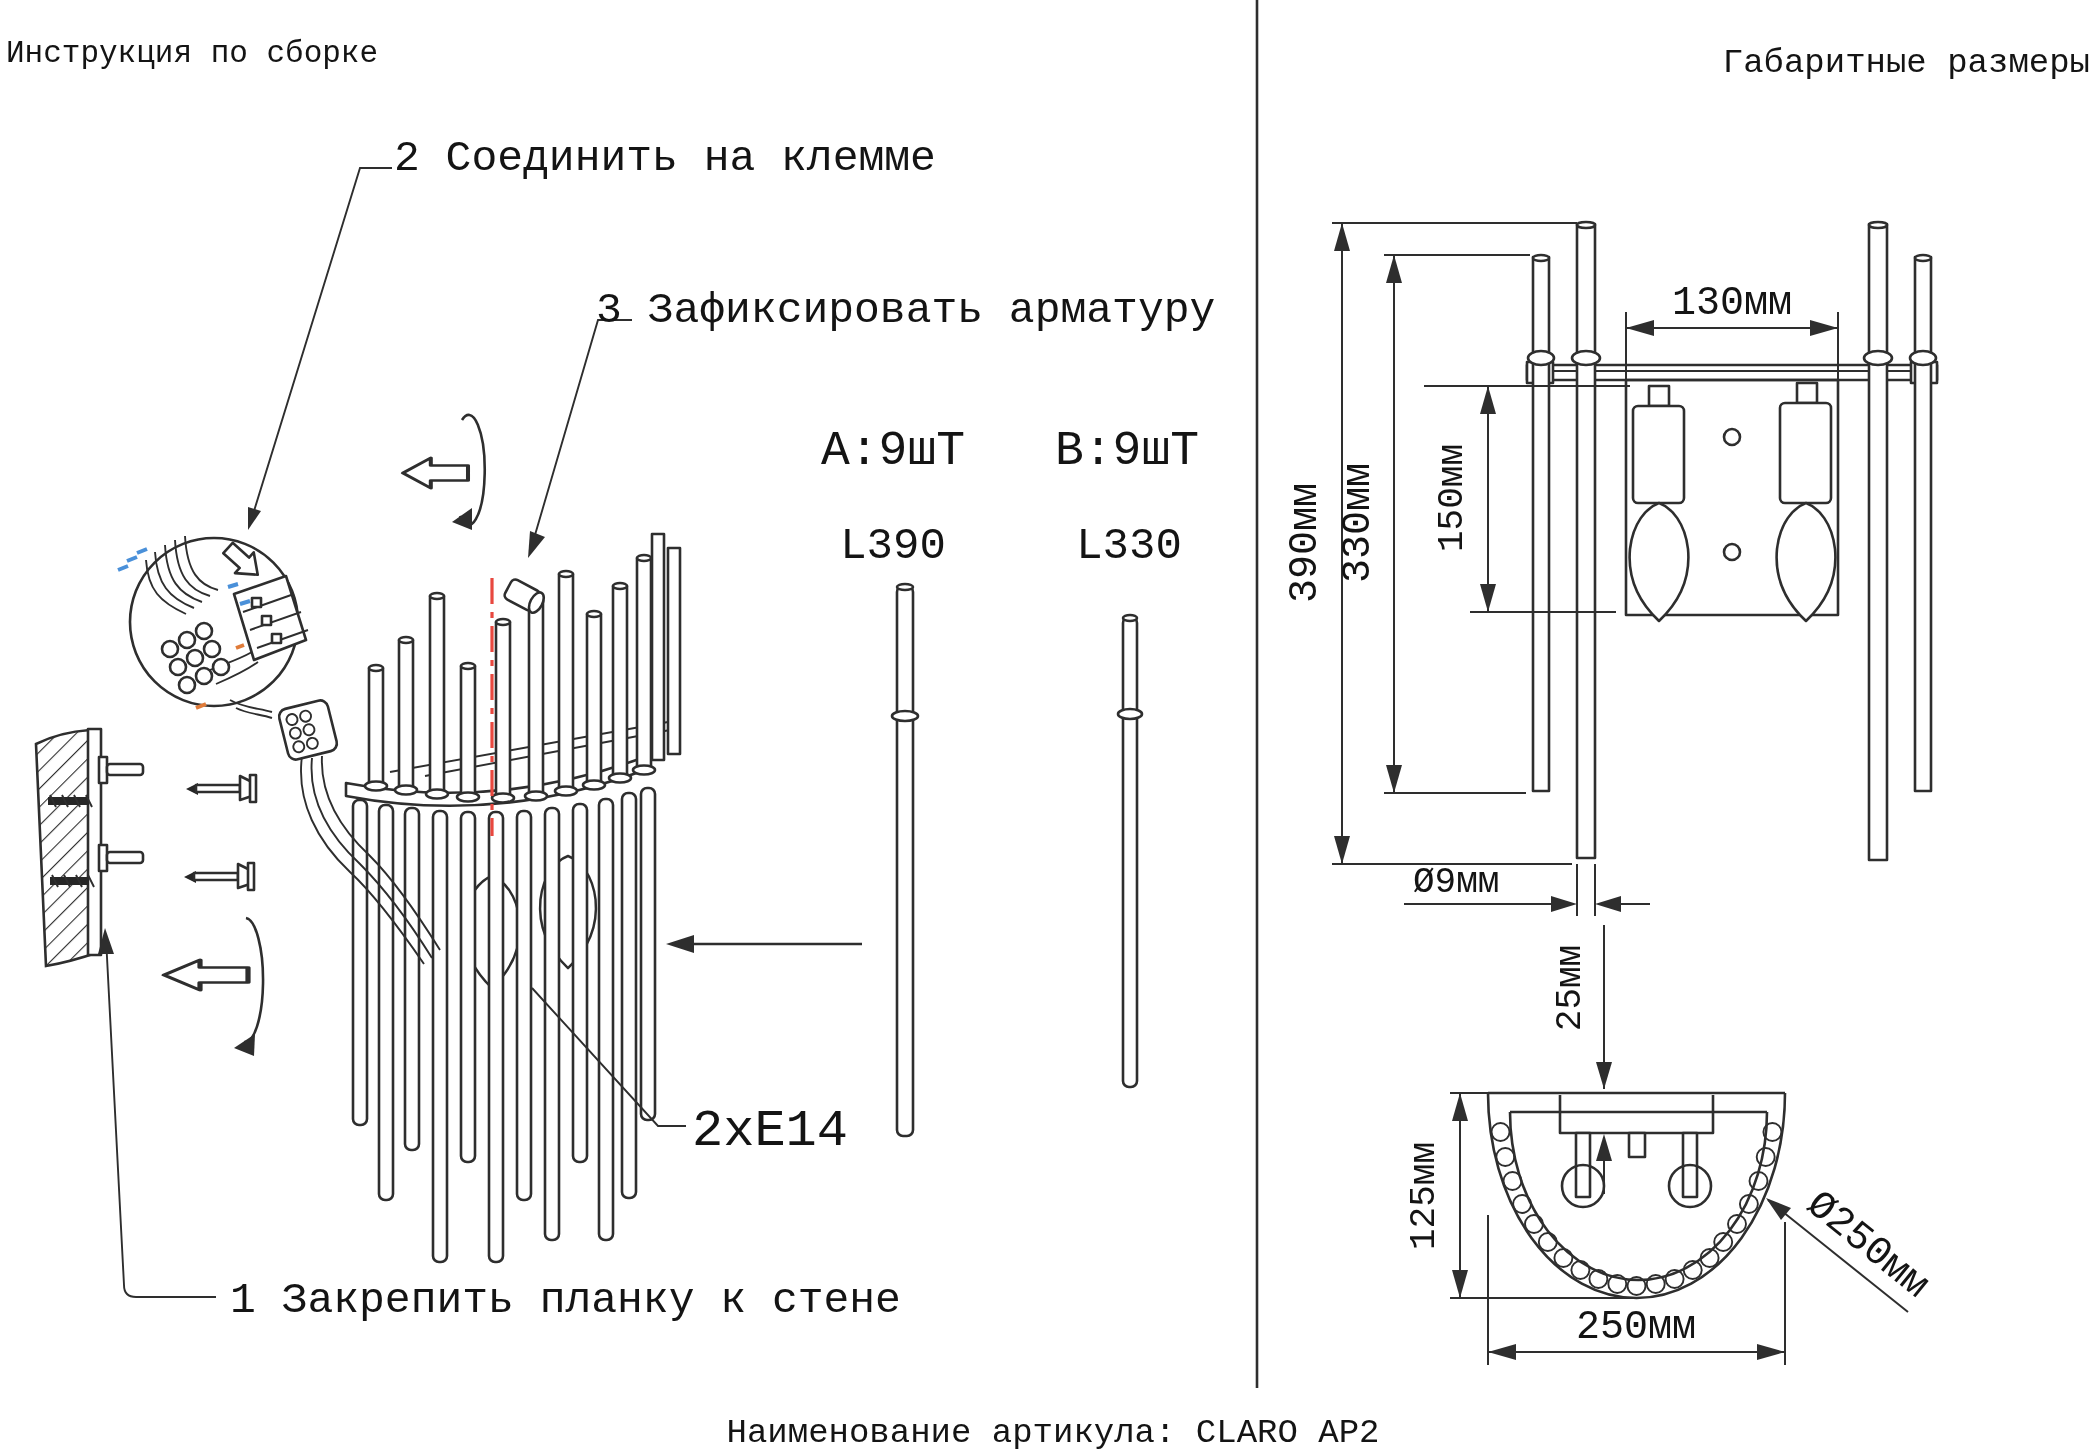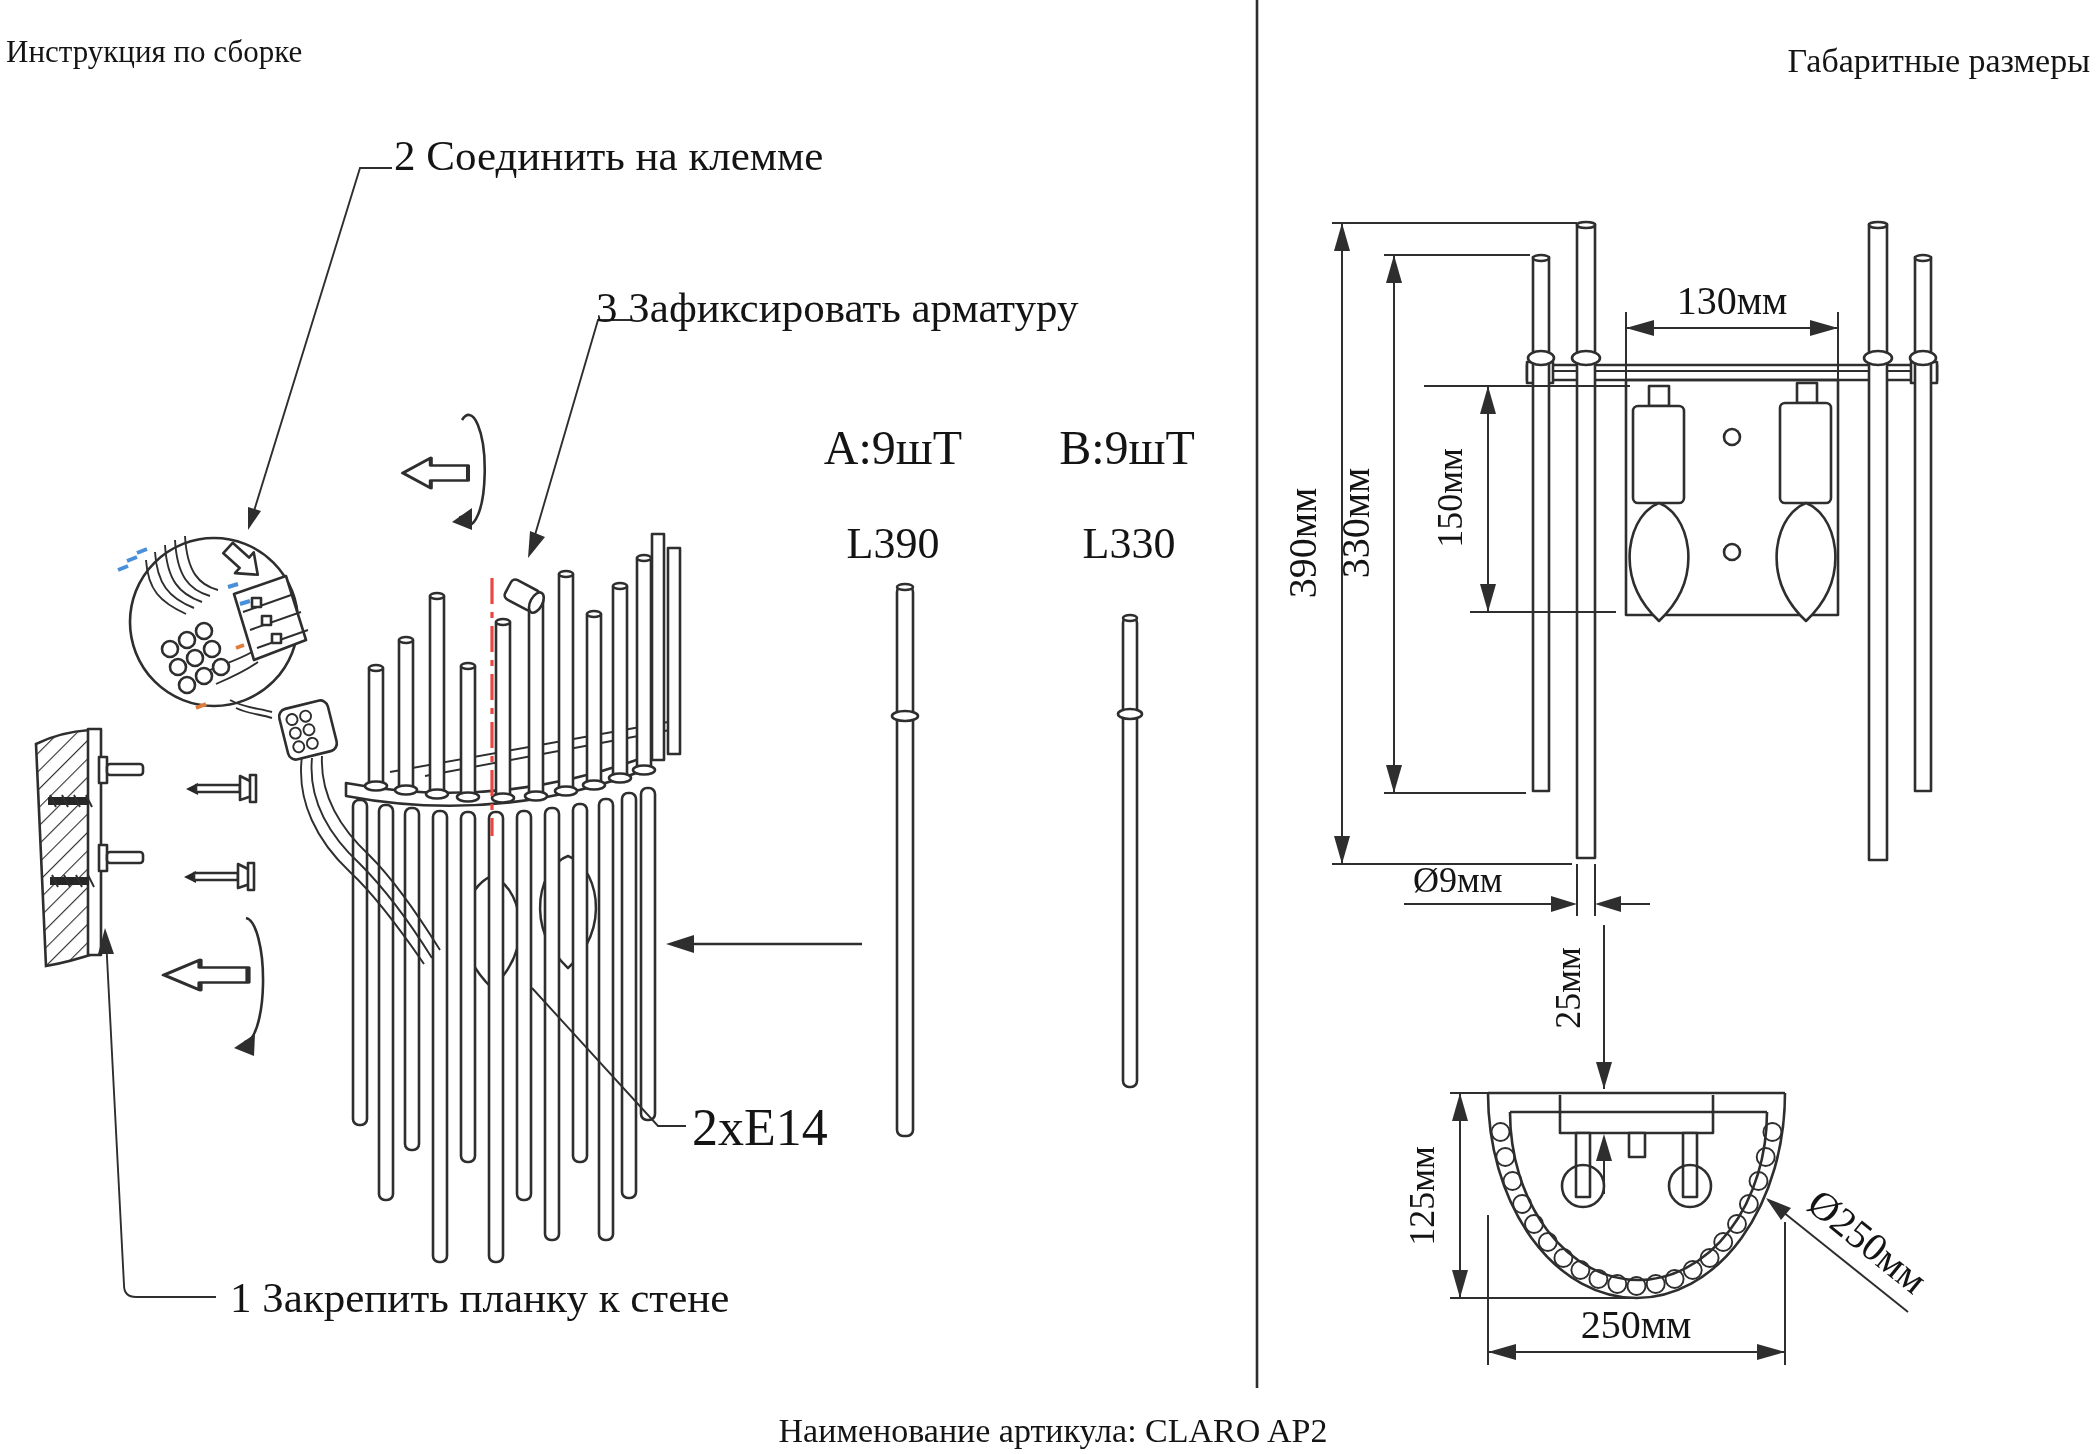--- a/index.html
+++ b/index.html
@@ -1,17 +1,17 @@
 <!DOCTYPE html>
 <html><head>
 <meta charset="utf-8">
 <style>
   html,body{margin:0;padding:0;background:#ffffff;}
   .sheet{position:relative;width:2098px;height:1454px;background:#ffffff;
-         font-family:Liberation Serif, serif;overflow:hidden;}
+         font-family:Liberation Mono, monospace;overflow:hidden;}
   svg{display:block}
   .ln{stroke:#2e2e2e;stroke-width:2.6;fill:none;stroke-linejoin:round;}
   .lnf{stroke:#2e2e2e;stroke-width:2.6;fill:#ffffff;stroke-linejoin:round;}
   .thin{stroke:#2e2e2e;stroke-width:1.9;fill:none;}
   .dimln{stroke:#2e2e2e;stroke-width:2;fill:none;}
   .solid{fill:#2e2e2e;stroke:none;}
   .dark{fill:#262626;stroke:none;}
   .hatched{fill:url(#hatch);stroke:#2e2e2e;stroke-width:2.6;}
   .redline{stroke:#e8483f;stroke-width:3.2;fill:none;stroke-dasharray:26 8 6 8;}
   .bluetick{stroke:#4a90d9;stroke-width:4;fill:none;}

